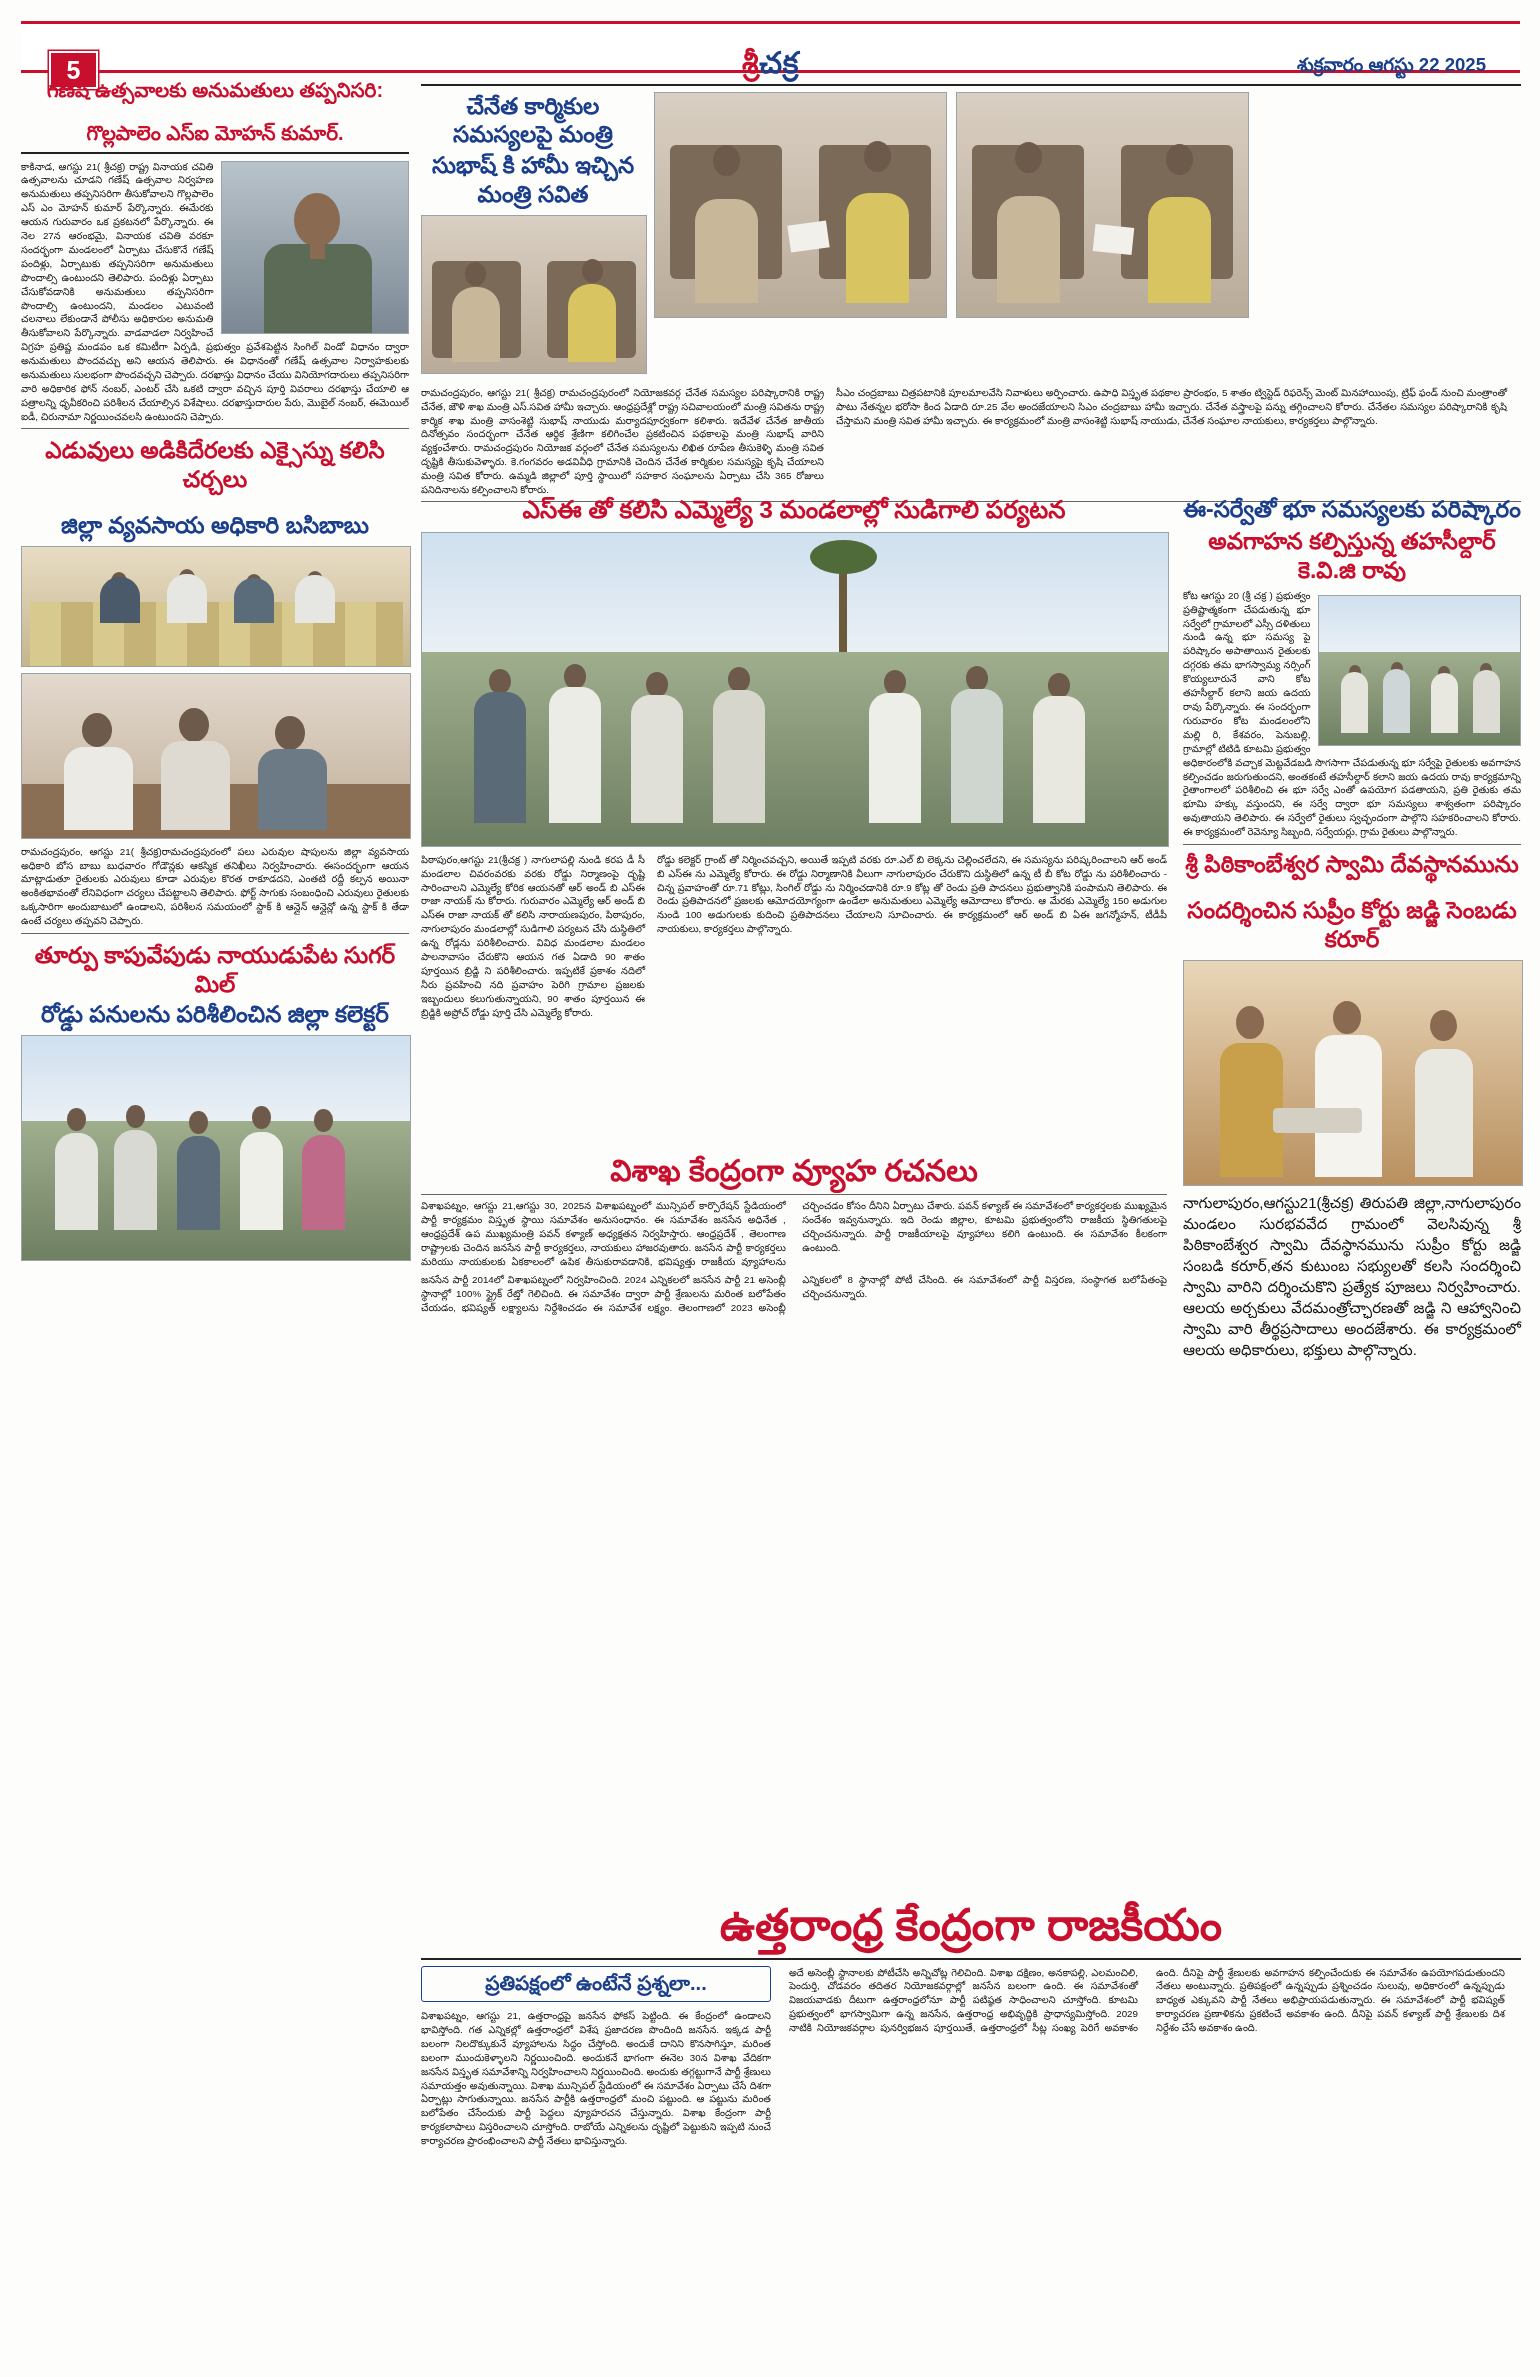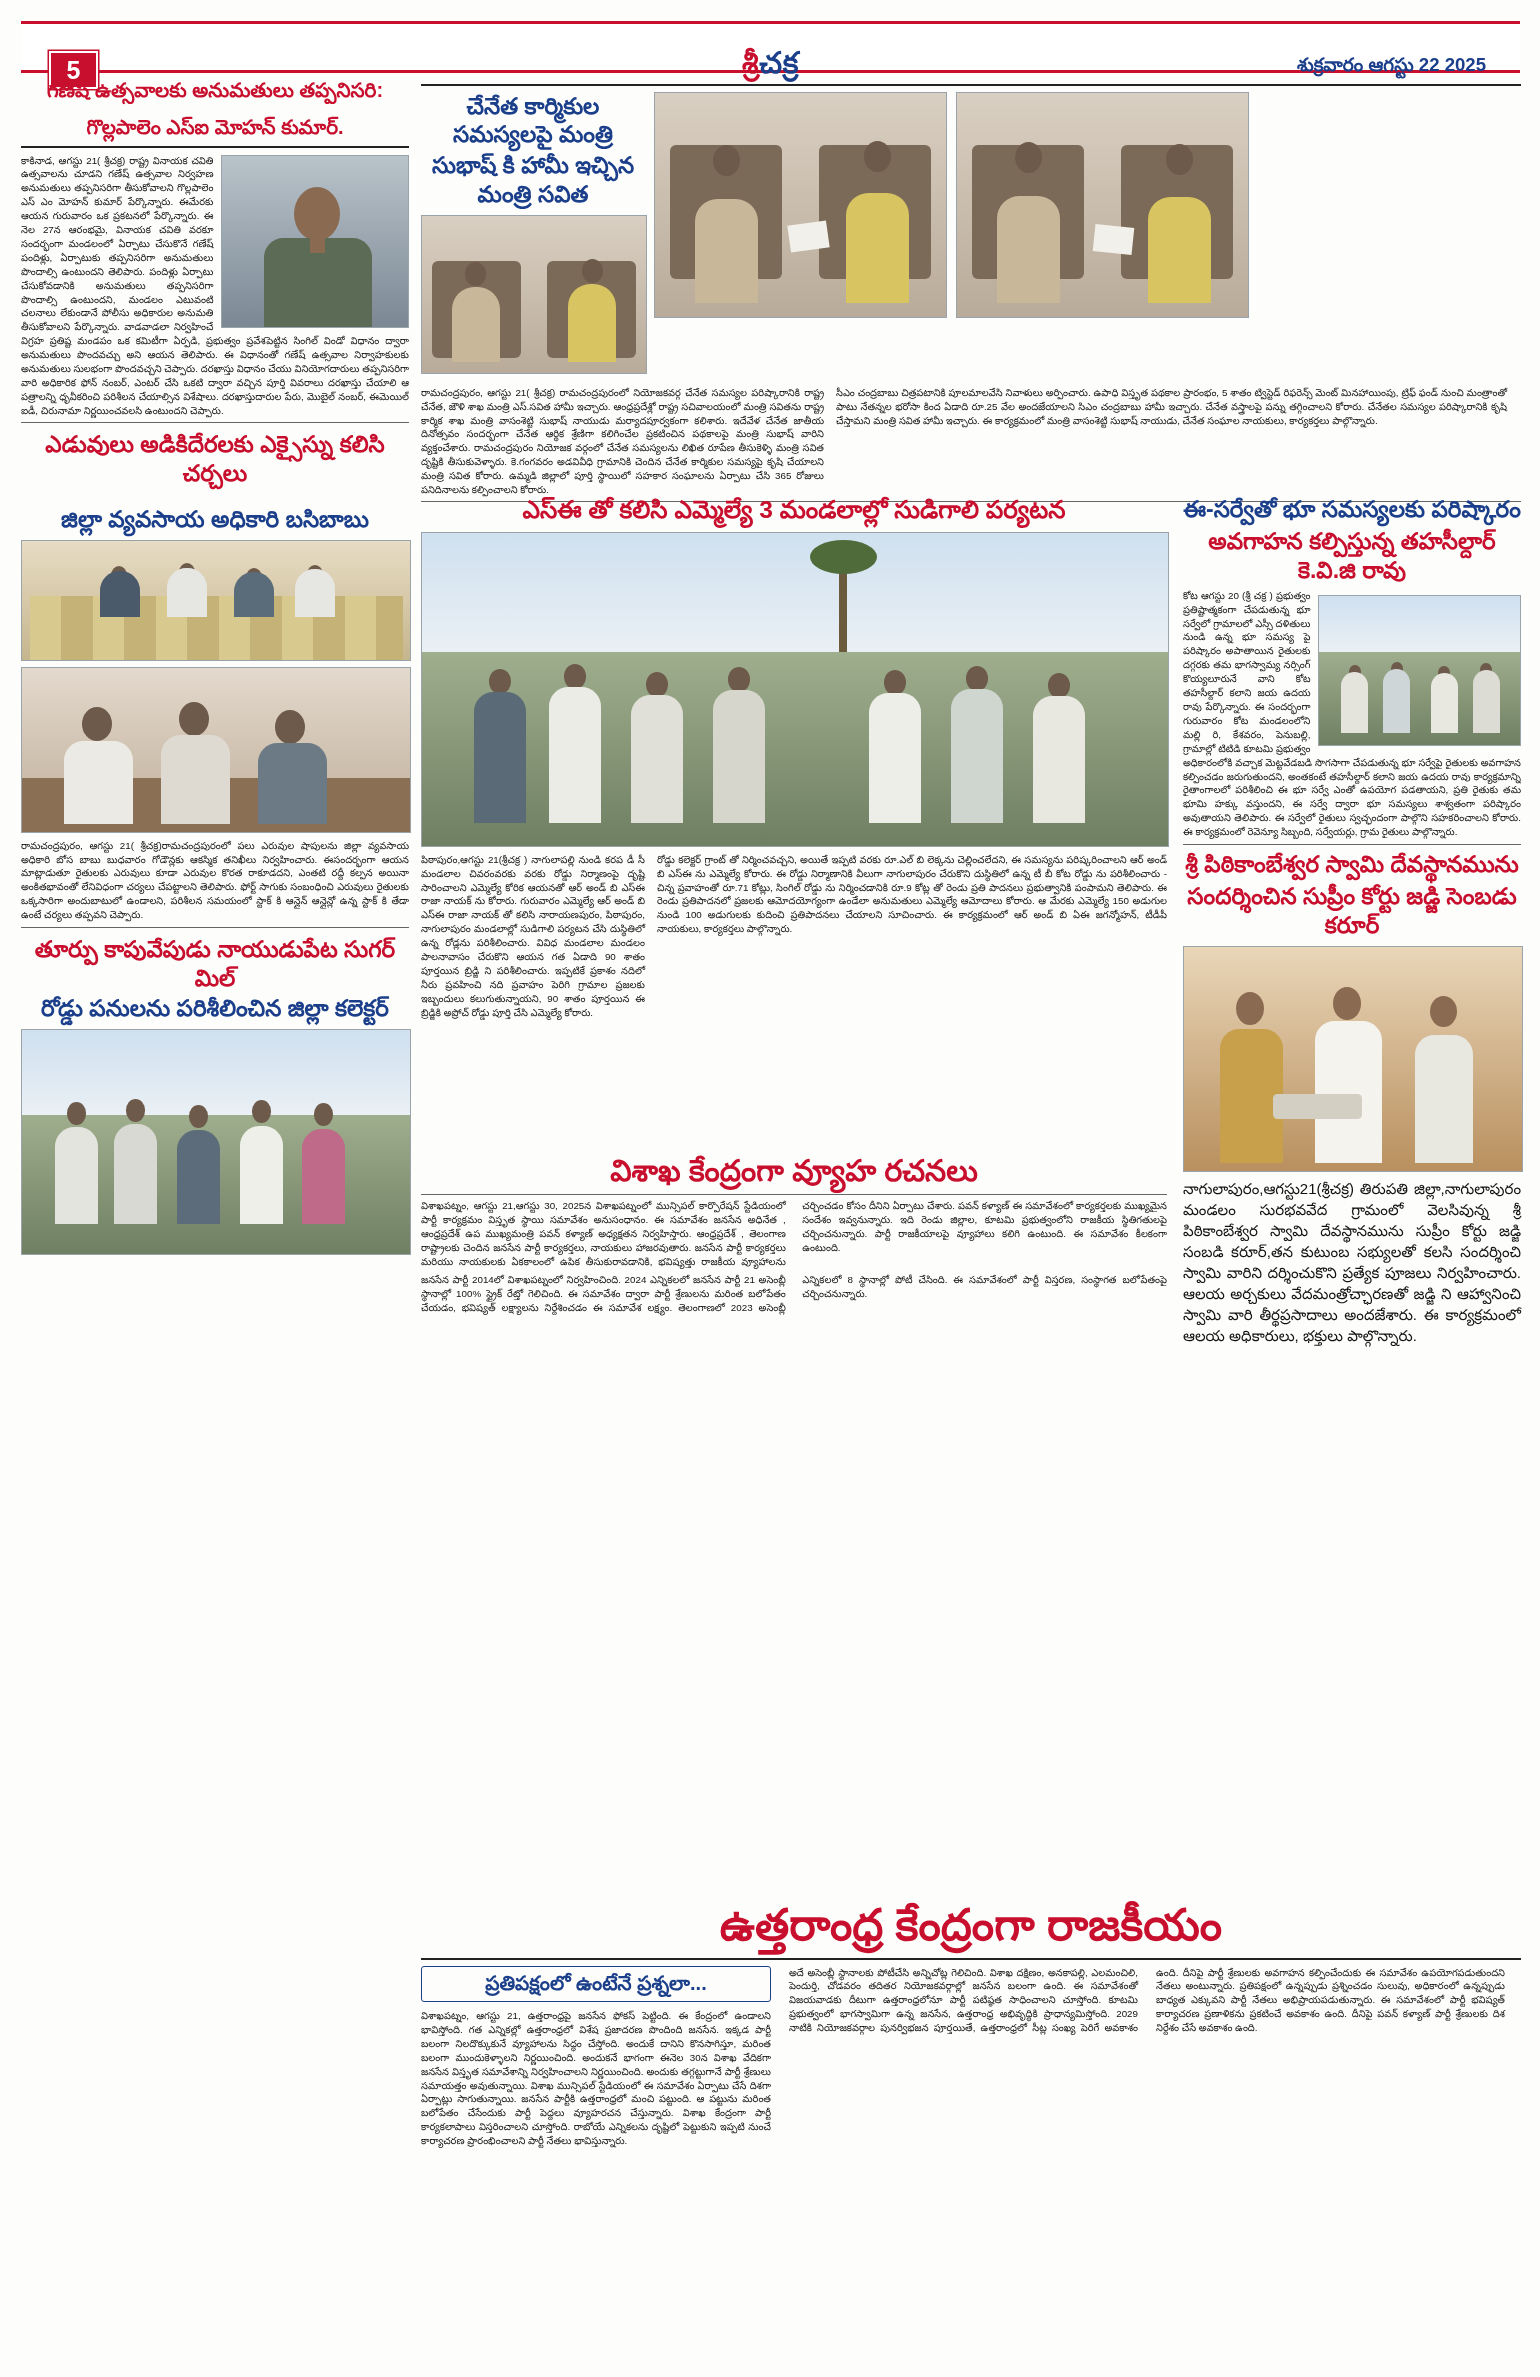--- a/index.html
+++ b/index.html
@@ -85,21 +85,21 @@
       <span>శ్రీ</span><span class="b2">చక్ర</span>
     </div>
     <div class="issue-date">శుక్రవారం ఆగస్టు 22  2025</div>
   </div>
 
   <div class="cols">
 
     <div class="col c1">
 
       <div class="hl hl-md">గణేష్ ఉత్సవాలకు  అనుమతులు తప్పనిసరి:</div>
-      <div class="hl hl-md" style="margin-top:12px">గొల్లపాలెం ఎస్ఐ మోహన్ కుమార్.</div>
+      <div class="hl hl-md" style="margin-top:18px">గొల్లపాలెం ఎస్ఐ మోహన్ కుమార్.</div>
       <div class="rule"></div>
 
       <div style="overflow:hidden;">
         <div class="photo ph-officer fig" style="float:right;width:186px;height:171px;margin-left:7.5px;margin-top:1.5px;">
           <div style="position:absolute;left:0;top:0;width:100%;height:100%;background:linear-gradient(#b9c3ca,#7b8894)"></div>
           <div class="head" style="left:72px;top:31px;width:46px;height:54px;background:#8a6a50;"></div>
           <div class="sil" style="left:42px;width:108px;height:89px;background:#5b6b55;"></div>
           <div style="position:absolute;left:88px;top:78px;width:15px;height:19.4px;background:#8a6a50;"></div>
         </div>
         <div class="body-text">కాకినాడ, ఆగస్టు 21( శ్రీచక్ర) రాష్ట్ర వినాయక చవితి ఉత్సవాలను చూడని గణేష్ ఉత్సవాల నిర్వహణ అనుమతులు తప్పనిసరిగా తీసుకోవాలని గొల్లపాలెం ఎస్ ఎం మోహన్ కుమార్ పేర్కొన్నారు. ఈమేరకు ఆయన గురువారం ఒక ప్రకటనలో పేర్కొన్నారు. ఈ నెల 27న ఆరంభమై, వినాయక చవితి వరకూ సందర్భంగా మండలంలో ఏర్పాటు చేసుకొనే గణేష్ పందిళ్లు, ఏర్పాటుకు తప్పనిసరిగా అనుమతులు పొందాల్సి ఉంటుందని తెలిపారు. పందిళ్లు ఏర్పాటు చేసుకోవడానికి అనుమతులు తప్పనిసరిగా పొందాల్సి ఉంటుందని, మండలం ఎటువంటి చలనాలు లేకుండానే పోలీసు అధికారుల అనుమతి తీసుకోవాలని పేర్కొన్నారు. వాడవాడలా నిర్వహించే విగ్రహ ప్రతిష్ట మండపం ఒక కమిటీగా ఏర్పడి, ప్రభుత్వం ప్రవేశపెట్టిన సింగిల్ విండో విధానం ద్వారా అనుమతులు పొందవచ్చు అని ఆయన తెలిపారు. ఈ విధానంతో గణేష్ ఉత్సవాల నిర్వాహకులకు అనుమతులు సులభంగా పొందవచ్చని చెప్పారు. దరఖాస్తు విధానం చేయు వినియోగదారులు తప్పనిసరిగా వారి అధికారిక ఫోన్ నంబర్, ఎంటర్ చేసి ఒకటి ద్వారా వచ్చిన పూర్తి వివరాలు దరఖాస్తు చేయాలి ఆ పత్రాలన్ని ధృవీకరించి పరిశీలన చేయాల్సిన విశేషాలు. దరఖాస్తుదారుల పేరు, మొబైల్ నంబర్, ఈమెయిల్ ఐడీ, చిరునామా నిర్ణయించవలసి ఉంటుందని చెప్పారు.</div>
@@ -243,21 +243,21 @@
           <div class="sil" style="left:112px;bottom:12px;width:27px;height:60px;background:#e8e8e0;"></div>
           <div class="head" style="left:161px;top:67px;width:12px;height:13.4px;"></div>
           <div class="sil" style="left:154px;bottom:12px;width:27px;height:63px;background:#dcdcd4;"></div>
         </div>
         <div class="body-text">కోట ఆగస్టు 20 (శ్రీ చక్ర ) ప్రభుత్వం ప్రతిష్టాత్మకంగా చేపడుతున్న భూ సర్వేలో గ్రామాలలో ఎస్సీ దళితులు నుండి ఉన్న భూ సమస్య పై పరిష్కారం అపాతాయిన రైతులకు దగ్గరకు తమ భాగస్వామ్య నర్సింగ్ కొయ్యలూరునే వాని కోట తహసీల్దార్ కలాని జయ ఉదయ రావు పేర్కొన్నారు. ఈ సందర్భంగా గురువారం కోట మండలంలోని మల్లి రి, కేశవరం, పెనుబల్లి, గ్రామాల్లో టిటిడి కూటమి ప్రభుత్వం అధికారంలోకి వచ్చాక మెట్టవేడబడి సొగసాగా చేపడుతున్న భూ సర్వేపై రైతులకు అవగాహన కల్పించడం జరుగుతుందని, అంతకంటే తహసీల్దార్ కలాని జయ ఉదయ రావు కార్యక్రమాన్ని రైతాంగాలలో పరిశీలించి ఈ భూ సర్వే ఎంతో ఉపయోగ పడతాయని, ప్రతి రైతుకు తమ భూమి హక్కు వస్తుందని, ఈ సర్వే ద్వారా భూ సమస్యలు శాశ్వతంగా పరిష్కారం అవుతాయని తెలిపారు. ఈ సర్వేలో రైతులు స్వచ్ఛందంగా పాల్గొని సహకరించాలని కోరారు. ఈ కార్యక్రమంలో రెవెన్యూ సిబ్బంది, సర్వేయర్లు, గ్రామ రైతులు పాల్గొన్నారు.</div>
       </div>
 
       <div class="rule-thin"></div>
 
       <div class="hl hl-sm" style="margin-top:6px">శ్రీ పిఠికాంబేశ్వర స్వామి దేవస్థానమును</div>
-      <div class="hl hl-sm" style="margin-top:3px">సందర్శించిన సుప్రీం కోర్టు జడ్జి సెంబడు కరూర్</div>
+      <div class="hl hl-sm" style="margin-top:17px">సందర్శించిన సుప్రీం కోర్టు జడ్జి సెంబడు కరూర్</div>
 
       <div class="photo ph-temple fig" style="width:100%;height:224px;">
         <div style="position:absolute;left:0;top:0;width:100%;height:100%;background:linear-gradient(#e9d6b8,#b9905f);"></div>
         <div class="head" style="left:52px;top:45px;width:28px;height:33px;background:#8a6a50;"></div>
         <div class="sil" style="left:36px;bottom:7.5px;width:63px;height:134px;background:#c8a04c;"></div>
         <div class="head" style="left:149px;top:40px;width:28px;height:33px;background:#8a6a50;"></div>
         <div class="sil" style="left:131px;bottom:7.5px;width:67px;height:142px;background:#f4f3ee;"></div>
         <div class="head" style="left:246px;top:49px;width:27px;height:31px;background:#8a6a50;"></div>
         <div class="sil" style="left:231px;bottom:7.5px;width:58px;height:128px;background:#e8e7e0;"></div>
         <div style="position:absolute;left:89px;bottom:52px;width:89px;height:25px;background:#d3cfc2;border-radius:4.5px;"></div>

